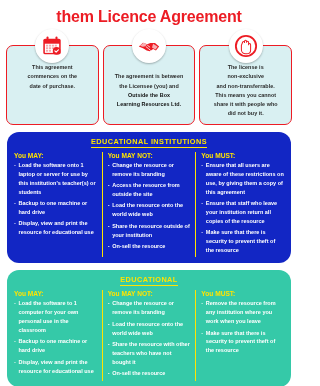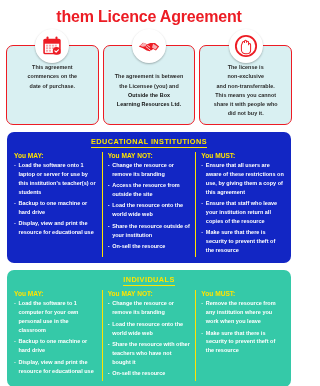--- a/index.html
+++ b/index.html
@@ -58,21 +58,21 @@
     border-radius:50%;
     background:#ffffff;
     box-shadow:0 1px 2px rgba(0,0,0,.28);
     display:flex;align-items:center;justify-content:center;
   }
   .card-icon svg{display:block;}
 
   
   .panel{
     margin:7px 7px 0 7px;
-    border-radius:7px;
+    border-radius:12px;
     padding:4px 2px 6px 2px;
     box-sizing:border-box;
   }
   .panel.edu{background:#1226c4;}
   .panel.ind{background:#35c9a8;}
 
   .panel-title{
     text-align:center;
     font-size:7.3px;
     font-weight:bold;
@@ -221,21 +221,21 @@
         <li>Ensure that all users are aware of these restrictions on use, by giving them a copy of this agreement</li>
         <li>Ensure that staff who leave your institution return all copies of the resource</li>
         <li>Make sure that there is security to prevent theft of the resource</li>
       </ul>
     </div>
 
   </div>
 </div>
 
 <div class="panel ind">
-  <div class="panel-title">INDIVIDUALS</div>
+  <div class="panel-title">EDUCATIONAL</div>
   <div class="cols">
 
     <div class="col">
       <div class="col-head">You MAY:</div>
       <ul class="items">
         <li>Load the software to 1 computer for your own personal use in the classroom</li>
         <li>Backup to one machine or hard drive</li>
         <li>Display, view and print the resource for educational use</li>
       </ul>
     </div>

